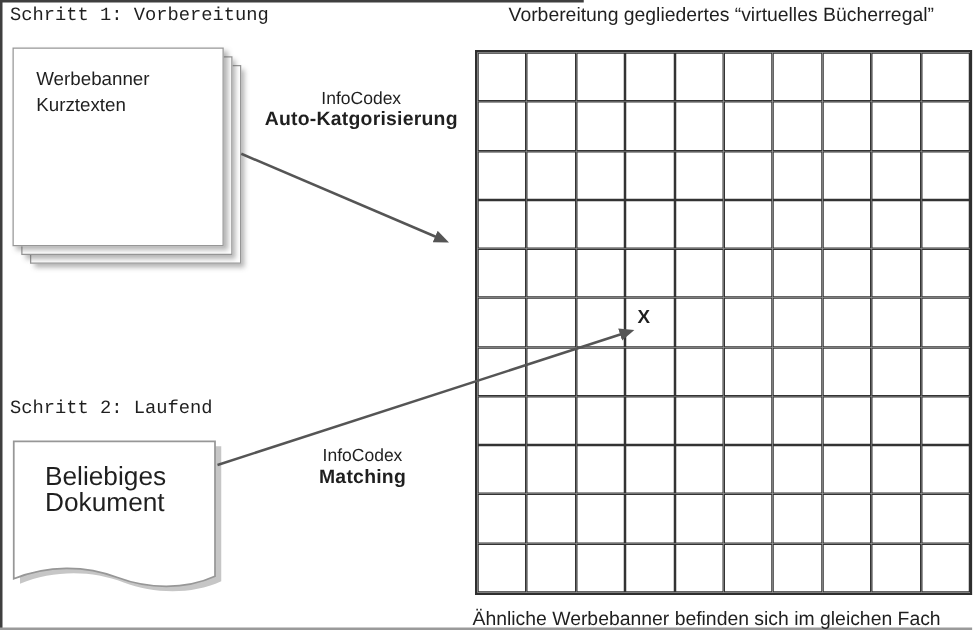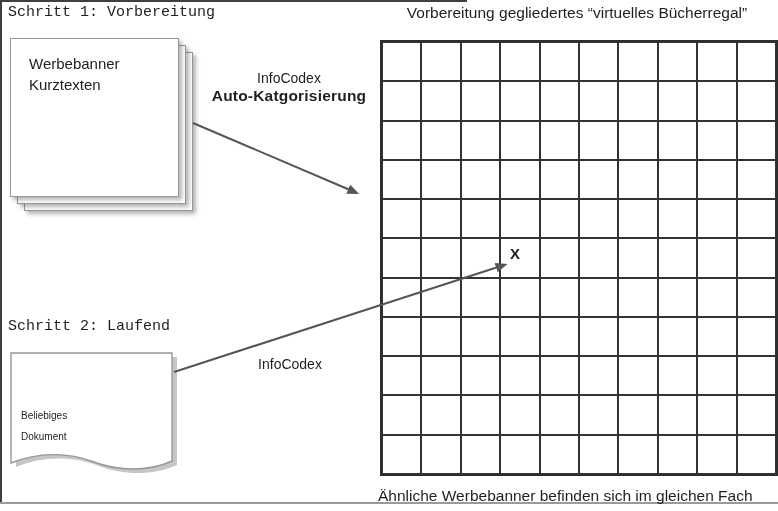--- a/index.html
+++ b/index.html
@@ -25,21 +25,21 @@
   .stack-text{position:absolute;left:29px;top:53px;font-size:15px;line-height:21px;width:140px;}
 
   
   .arrow-label{position:absolute;text-align:center;font-size:14px;line-height:17px;white-space:nowrap;}
   .label-auto{left:200px;top:70px;width:178px;}
   .label-match{left:225px;top:356px;width:130px;}
   .arrow-label .bold{font-size:15.5px;font-weight:bold;letter-spacing:.2px;text-align:center;}
 
   
   .doc-svg{position:absolute;left:0;top:0;pointer-events:none;}
-  .doc-text{position:absolute;left:21px;top:371px;font-size:10px;line-height:21px;margin-top:34px;}
+  .doc-text{position:absolute;left:36px;top:371px;font-size:21px;line-height:21px;}
 
   
   .arrows{position:absolute;left:0;top:0;pointer-events:none;}
 
   
   .shelf-title{position:absolute;left:378px;top:4px;width:398px;text-align:center;
                font-size:15.5px;white-space:nowrap;}
   .shelf-grid{position:absolute;left:380px;top:40px;width:394px;height:432px;
               border:2px solid #2e2e2e;display:grid;background:#fff;}
   .shelf-grid .cell{border:1px solid #333;background:#fff;}
@@ -79,20 +79,21 @@
     <path d="M16,357 L177,357 L177,465 C153,476 123,475 99,466 C73,456 43,456 16,467 Z" fill="#c6c6c6" stroke="none"></path>
     <path d="M11,353 L172,353 L172,461 C148,472 118,471 94,462 C68,452 38,452 11,463 Z" fill="#ffffff" stroke="#979797" stroke-width="1.4"></path>
   </svg>
   <div class="doc-text">
     <div>Beliebiges</div>
     <div>Dokument</div>
   </div>
 
   <div class="arrow-label label-match">
     <div>InfoCodex</div>
+    <div class="bold">Matching</div>
   </div>
 
   <div class="shelf-title">Vorbereitung gegliedertes “virtuelles Bücherregal”</div>
 
   <div class="shelf-grid" style="grid-template-columns: repeat(10, 1fr); grid-template-rows: repeat(11, 1fr);">
       <div class="cell"></div>
       <div class="cell"></div>
       <div class="cell"></div>
       <div class="cell"></div>
       <div class="cell"></div>

